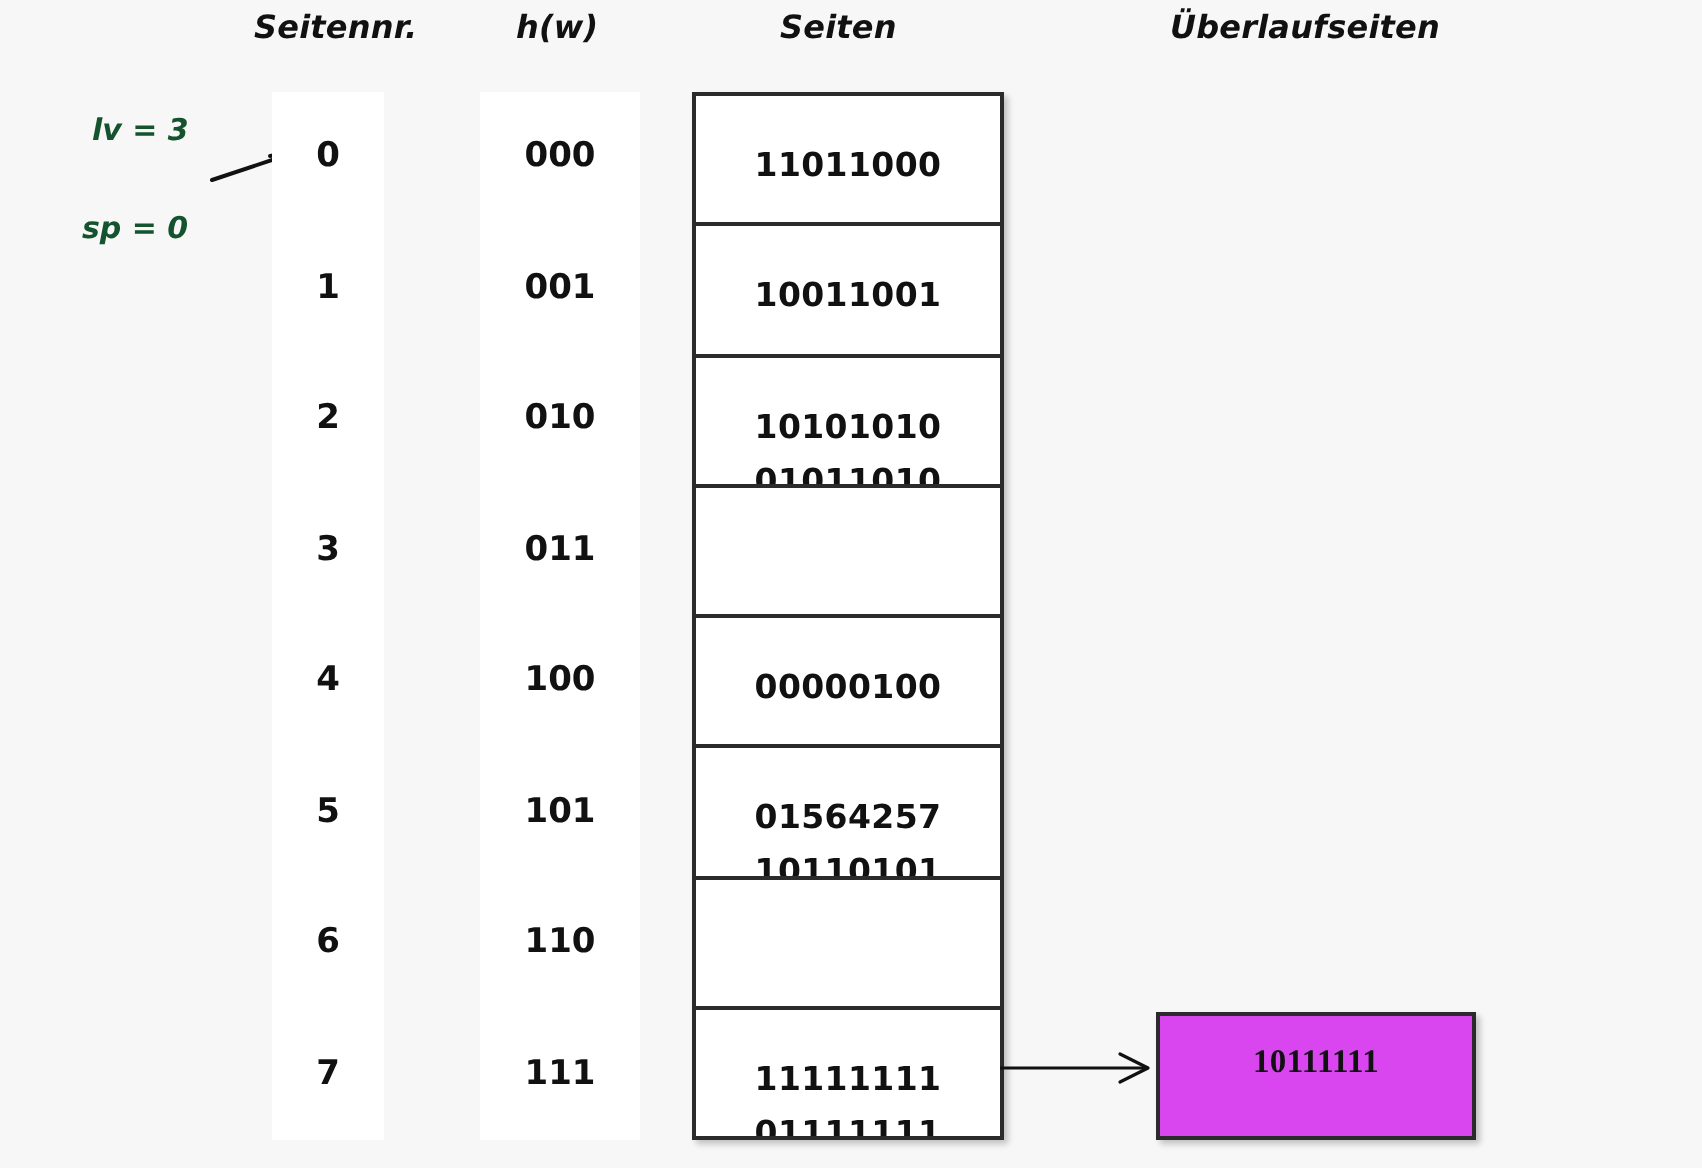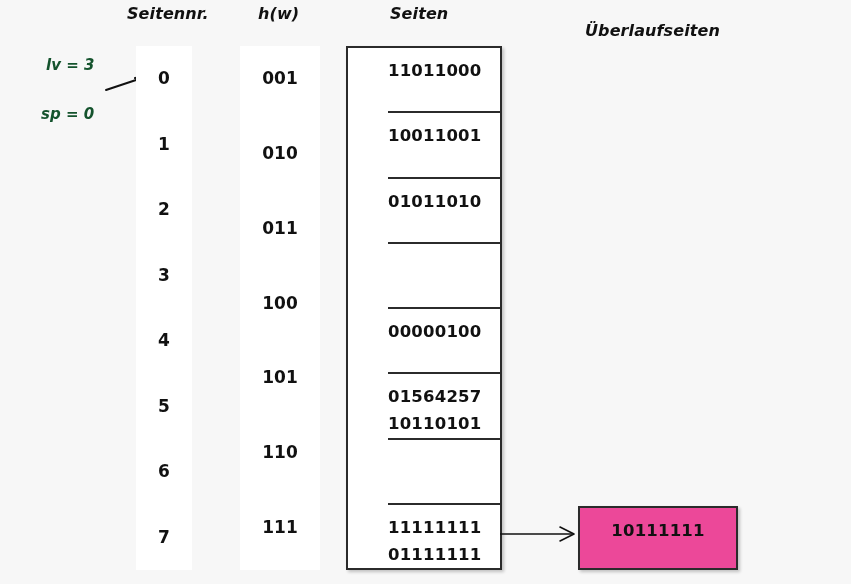--- a/index.html
+++ b/index.html
@@ -28,21 +28,21 @@
     font-style: italic;
     font-size: 16px;
     font-weight: 600;
     letter-spacing: 0.1px;
     color: #111;
     white-space: nowrap;
   }
   #hdr-seitennr { left: 127px; top: 4px; }
   #hdr-hw       { left: 258px; top: 4px; }
   #hdr-seiten   { left: 390px; top: 4px; text-align: right; }
-  #hdr-ueber    { left: 585px; top: 21px; }
+  #hdr-ueber    { left: 585px; top: 4px; }
 
   
   .annot {
     position: absolute;
     font-style: italic;
     font-size: 15px;
     font-weight: 700;
     white-space: nowrap;
     color: #14532d;
   }
@@ -102,49 +102,50 @@
     box-shadow: 2px 2px 3px rgba(0,0,0,0.22);
     display: flex;
     flex-direction: column;
   }
   .page-cell {
     flex: 1 1 0;
     border-bottom: 2px solid #2b2b2b;
     box-sizing: border-box;
     display: flex;
     flex-direction: column;
+    align-items: center;
     justify-content: flex-start;
-    padding-top: 9px;
+    padding-top: 21px;
     overflow: hidden;
-    margin-left: 40px;
   }
   .page-cell:last-child { border-bottom: none; }
   .page-entry {
     font-size: 16.5px;
     font-weight: 600;
     line-height: 27px;
     letter-spacing: 0.2px;
     color: #111;
   }
 
   
   #overflow-box {
     position: absolute;
     left: 578px;
     top: 506px;
     width: 160px;
     height: 64px;
-    background: #ec4899;
+    background: #d946ef;
     border: 2.5px solid #2b2b2b;
     box-sizing: border-box;
     box-shadow: 2px 2px 3px rgba(0,0,0,0.22);
     display: flex;
     align-items: flex-start;
     justify-content: center;
     padding-top: 9px;
+    font-family: Liberation Serif, serif;
   }
   #overflow-box .page-entry { font-size: 16.5px; }
 
   
   #overflow-arrow {
     position: absolute;
     left: 500px;
     top: 521px;
     width: 82px;
     height: 26px;
@@ -175,37 +176,39 @@
     <div class="col-cell">1</div>
     <div class="col-cell">2</div>
     <div class="col-cell">3</div>
     <div class="col-cell">4</div>
     <div class="col-cell">5</div>
     <div class="col-cell">6</div>
     <div class="col-cell">7</div>
   </div>
 
   <div class="col-cells" id="cells-hw">
+    <div class="col-cell">000</div>
     <div class="col-cell">001</div>
     <div class="col-cell">010</div>
     <div class="col-cell">011</div>
     <div class="col-cell">100</div>
     <div class="col-cell">101</div>
     <div class="col-cell">110</div>
     <div class="col-cell">111</div>
   </div>
 
   <div id="pages-table">
     <div class="page-cell">
       <div class="page-entry">11011000</div>
     </div>
     <div class="page-cell">
       <div class="page-entry">10011001</div>
     </div>
     <div class="page-cell">
+      <div class="page-entry">10101010</div>
       <div class="page-entry">01011010</div>
     </div>
     <div class="page-cell"></div>
     <div class="page-cell">
       <div class="page-entry">00000100</div>
     </div>
     <div class="page-cell">
       <div class="page-entry">01564257</div>
       <div class="page-entry">10110101</div>
     </div>

